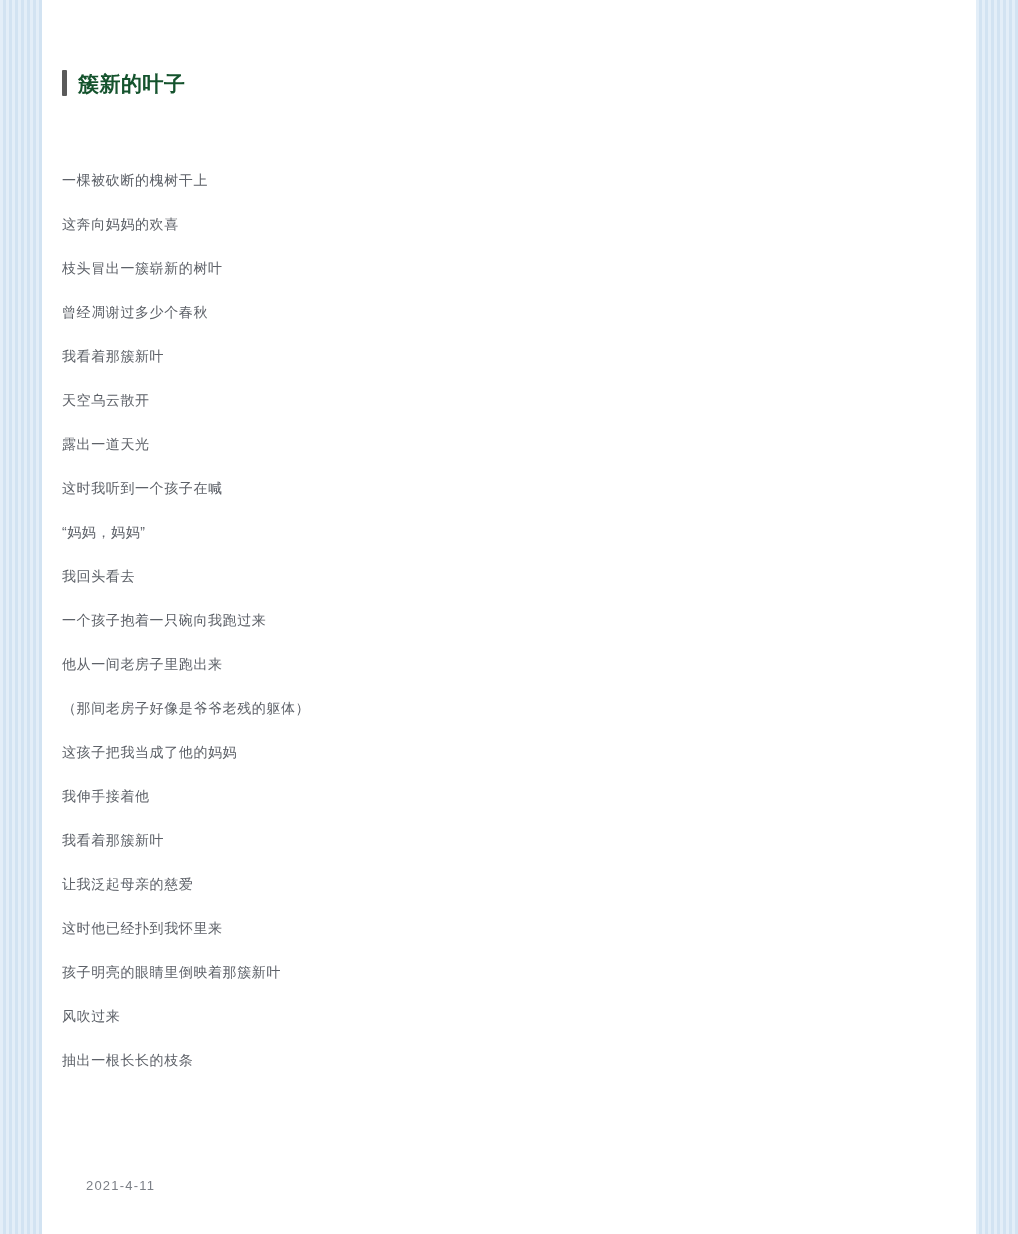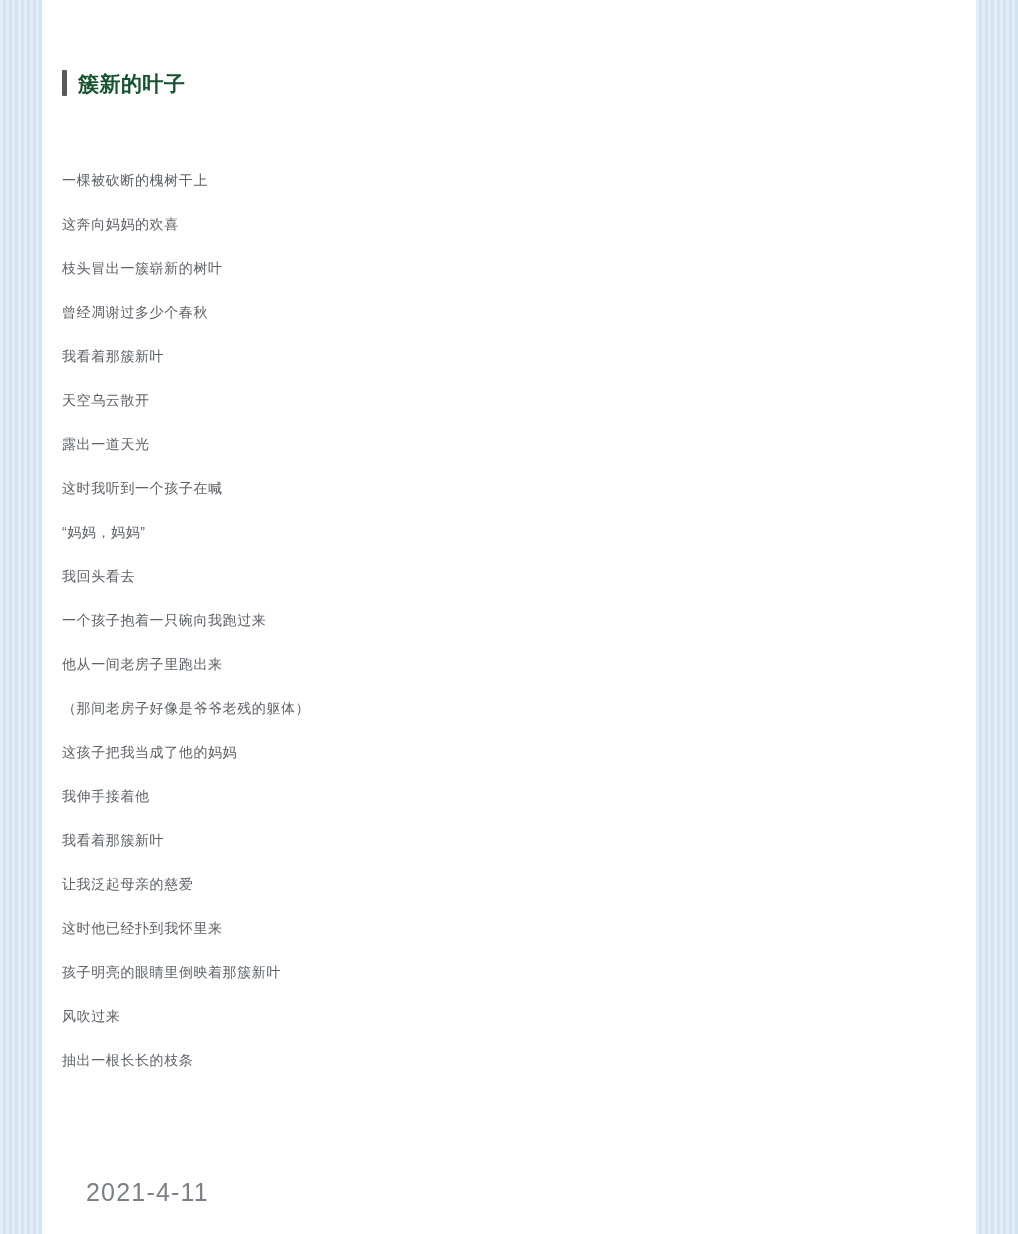--- a/index.html
+++ b/index.html
@@ -94,21 +94,21 @@
     font-size: 14px;
     color: #5d6168;
     line-height: 44px;
     letter-spacing: 0.6px;
     white-space: pre;
   }
   .date {
     position: absolute;
     left: 44px;
     top: 1178px;
-    font-size: 25px;
+    font-size: 13px;
     color: #7b7f86;
     letter-spacing: 1.2px;
   }
 </style>
 </head>
 <body>
 
 <div class="page">
   <div class="stripe-left"></div>
   <div class="stripe-right"></div>

